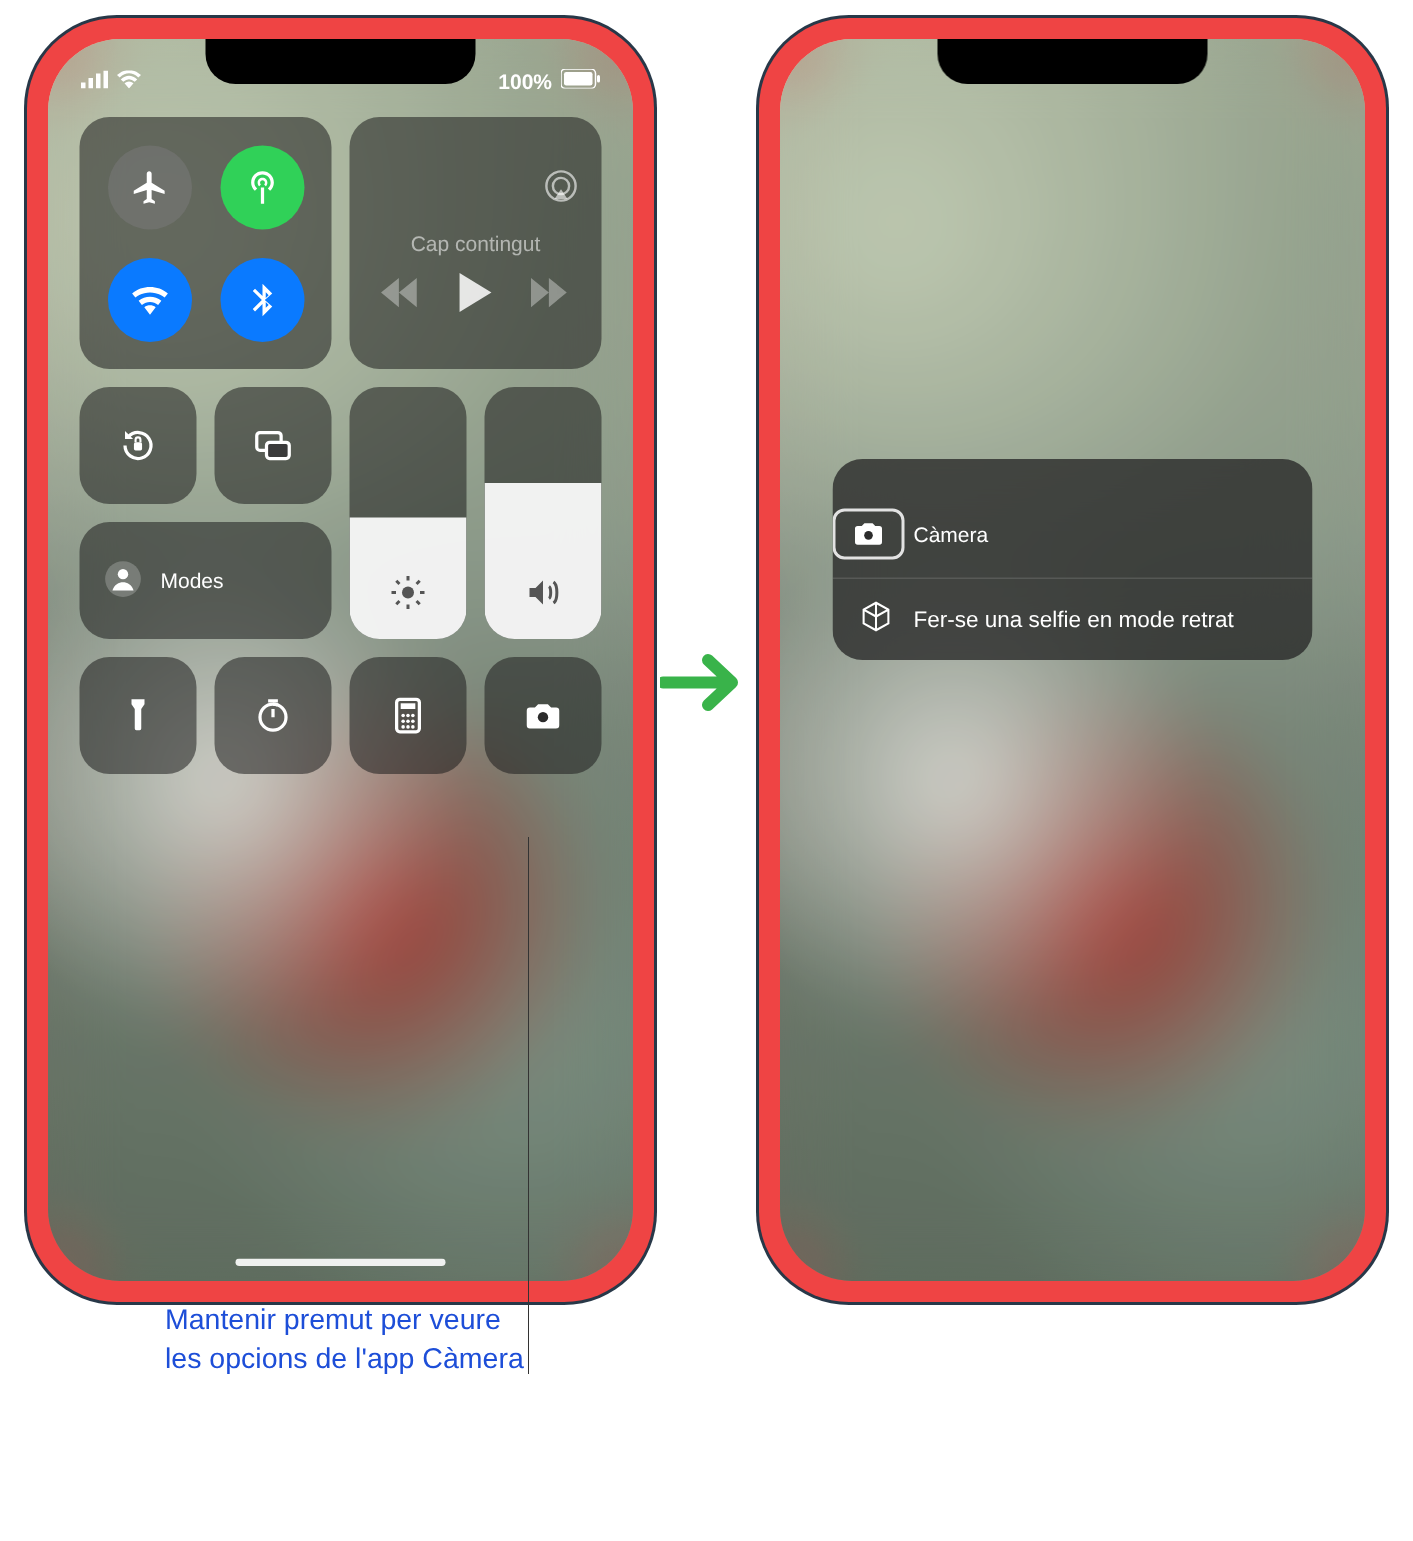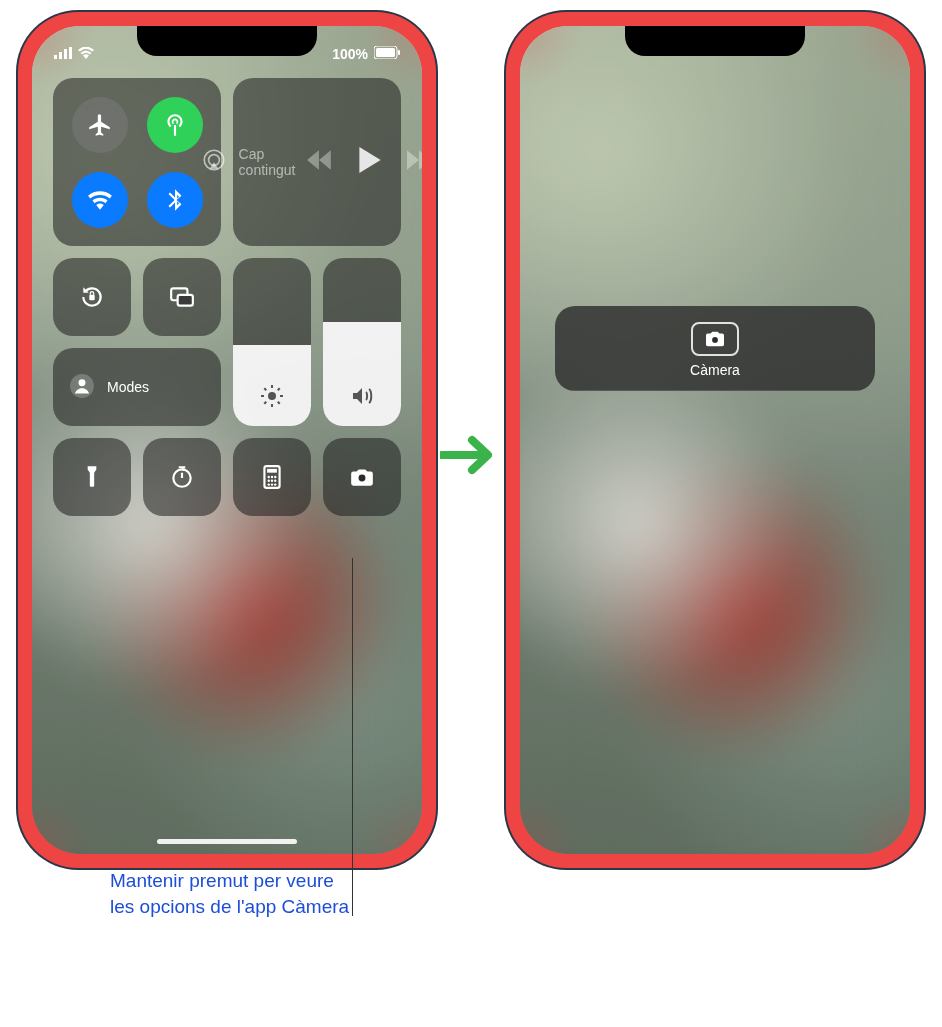--- a/index.html
+++ b/index.html
@@ -80,21 +80,21 @@
   }
   .conn-btn {
     width: 56px; height: 56px; border-radius: 50%;
     display: flex; align-items: center; justify-content: center;
   }
   .conn-off { background: rgba(120,120,120,0.55); }
   .conn-green { background: #30d158; }
   .conn-blue { background: #0a7aff; }
   .media {
     grid-column: span 2; grid-row: span 2;
-    flex-direction: row; padding: 14px; gap: 12px;
+    flex-direction: column; padding: 14px; gap: 12px;
     color: rgba(255,255,255,0.55);
   }
   .media-top { width:100%; display:flex; justify-content:flex-end; }
   .media-title { font-size: 14px; }
   .media-controls { display:flex; gap: 24px; align-items:center; font-size:18px; }
   .slider {
     background: rgba(30,30,30,0.55);
     border-radius: 20px;
     grid-row: span 2;
     position: relative;
@@ -125,22 +125,22 @@
     position: absolute; z-index: 12;
     left: 50%; top: 280px; transform: translateX(-50%);
     width: 320px;
     background: rgba(40,40,40,0.78);
     border-radius: 20px;
     overflow: hidden;
     color: #fff;
     backdrop-filter: blur(20px);
   }
   .cm-header {
-    display:flex; flex-direction:column; align-items:center; gap:6px;
-    padding: 16px 0 12px;
+    display:flex; align-items:center; gap:6px;
+    padding: 33px 0 12px;
     border-bottom: 1px solid rgba(255,255,255,0.12);
   }
   .cm-header .cam-btn {
     width: 48px; height: 34px; border-radius: 8px;
     border: 2px solid rgba(255,255,255,0.85);
     display:flex; align-items:center; justify-content:center;
   }
   .cm-title { font-size: 14px; font-weight: 500; }
   .cm-item {
     display:flex; align-items:center; gap: 14px;
@@ -376,19 +376,27 @@
               <path fill="#fff" d="M4 4h3l2-2h6l2 2h3a2 2 0 0 1 2 2v10a2 2 0 0 1-2 2H4a2 2 0 0 1-2-2V6a2 2 0 0 1 2-2z"></path>
               <circle cx="12" cy="11" r="3.2" fill="#2b2b2b"></circle>
             </svg>
         </div>
         <div class="cm-title">Càmera</div>
       </div>
 
 
 
 
+      <div class="cm-item">
+        <span>
+          <svg viewBox="0 0 24 24">
+              <path d="M12 2 L21 7 V17 L12 22 L3 17 V7 Z M12 2 V12 M12 12 L21 7 M12 12 L3 7 M12 12 V22" fill="none" stroke="#fff" stroke-width="1.5"></path>
+            </svg>
+        </span>
+        <span>Fer-se una selfie en mode retrat</span>
+      </div>
     </div>
 
   </div>
 </div>
 
 <div class="callout-line"></div>
 <div class="callout-text">Mantenir premut per veure les opcions de l'app Càmera</div>
 
 </body></html>

